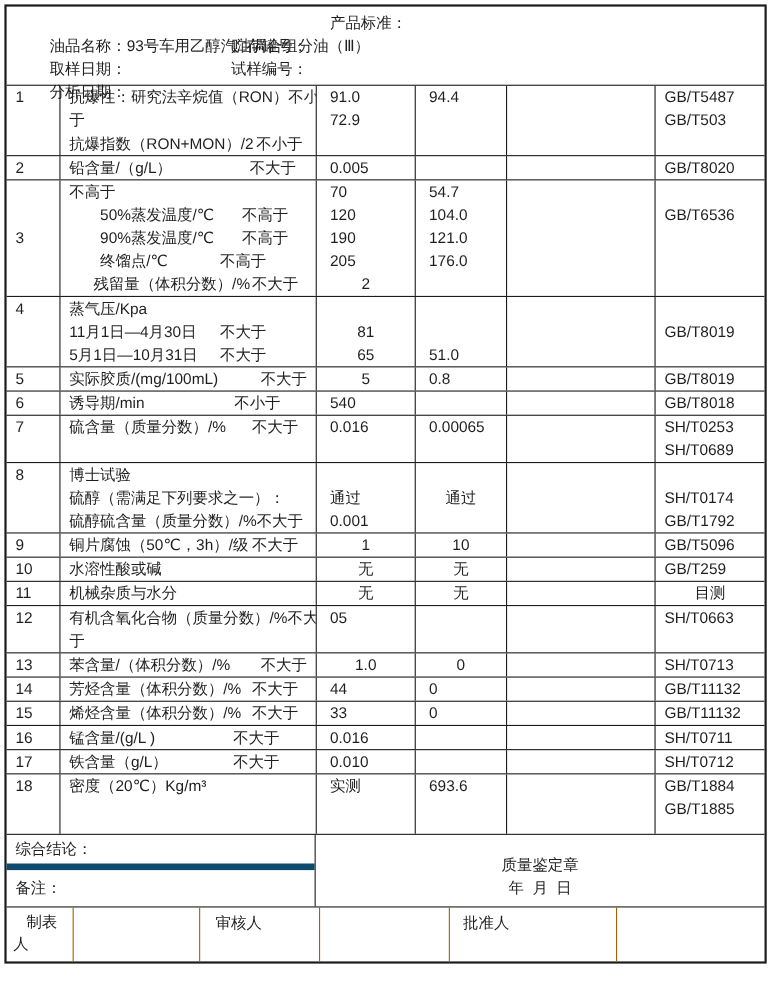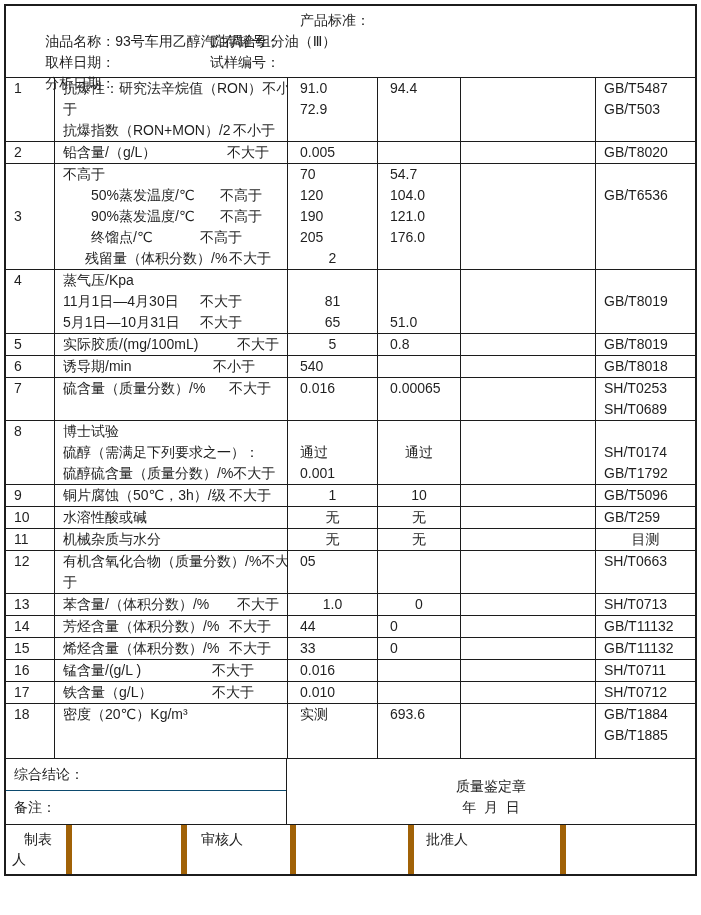--- a/index.html
+++ b/index.html
@@ -50,29 +50,29 @@
   .iqual { white-space:pre; }
 
   .vline { padding-left:12px; }
   .vline.ctr { padding-left:0; text-align:center; }
   .mline { padding-left:8px; }
   .mline.ctr { padding-left:0; text-align:center; }
 
   
   .ftop { height:66px; }
   .f-left { width:281px; border-right:1px solid #1c1c1c; }
-  .f-concl { height:32px; display:flex; align-items:center; padding-left:8px; border-bottom:1px solid #0c4a6e; }
+  .f-concl { height:32px; display:flex; align-items:center; padding-left:8px; border-bottom:6px solid #0c4a6e; }
   .f-remark{ height:33px; display:flex; align-items:center; padding-left:8px; }
   .f-right { flex:1; display:flex; flex-direction:column; align-items:center; justify-content:flex-end; padding-bottom:6px; }
   .f-right .line { height:21px; line-height:21px; }
 
   
   .sigrow { height:50px; }
   .sc { overflow:hidden; }
-  .sc + .sc { border-left:6px solid #a16207;font-family:Liberation Mono, monospace; }
+  .sc + .sc { border-left:1px solid #a16207;font-family:Liberation Mono, monospace; }
   .s1 { width:60px; padding:5px 4px 0 6px;font-family:Liberation Mono, monospace; }
   .s1 .maker { display:inline-block; width:46px; line-height:20px; text-indent:12px; word-break:break-all; white-space:normal; }
   .s2 { width:115px; }
   .s3 { width:109px; padding:6px 0 0 14px; }
   .s4 { width:118px; }
   .s5 { width:152px; padding:6px 0 0 12px; }
   .s6 { flex:1; }
 </style>
 </head>
 <body>

